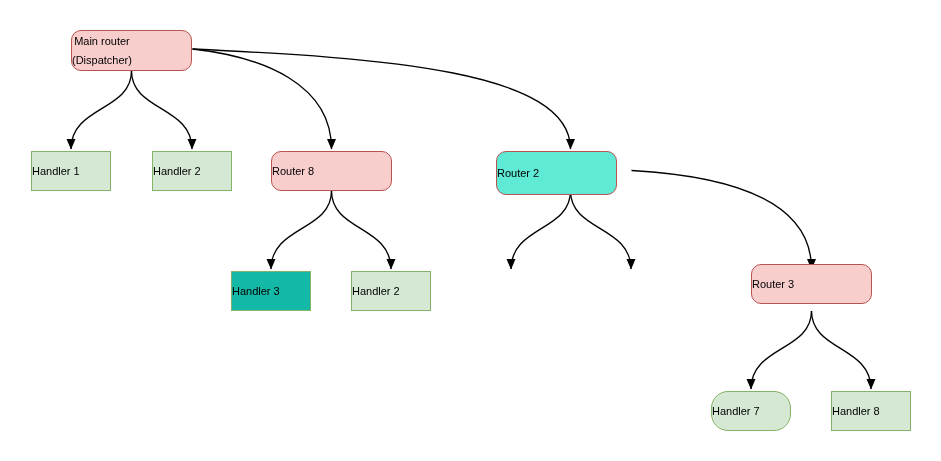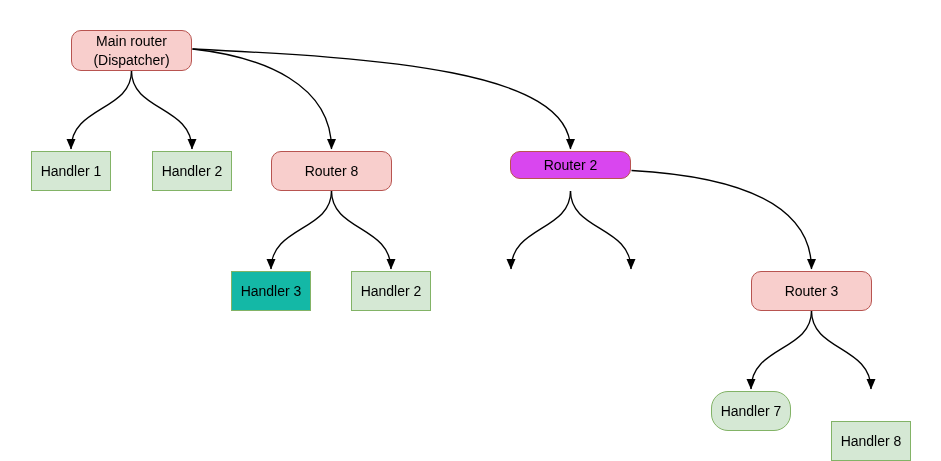--- a/index.html
+++ b/index.html
@@ -19,23 +19,23 @@
   .edge {
     fill: none;
     stroke: #000000;
     stroke-width: 1.35;
   }
   .node {
     position: absolute;
     box-sizing: border-box;
     display: flex;
     align-items: center;
-    justify-content: center;
+    justify-content: flex-start;
     text-align: center;
-    font-size: 14px;
+    font-size: 11px;
     line-height: 19px;
     color: #000000;
     border: 1.3px solid #666;
   }
   .node span { white-space: pre-line; }
   .node.router { border-radius: 10px; }
   .node.handler { border-radius: 0; }
 </style>
 </head>
 <body>
@@ -71,39 +71,39 @@
   </div>
 
   <div class="node handler" style="left: 152px; top: 151px; width: 80px; height: 40px; background-color: rgb(213, 232, 212); border-color: rgb(130, 179, 102);">
     <span>Handler 2</span>
   </div>
 
   <div class="node router" style="left: 271px; top: 151px; width: 121px; height: 40px; background-color: rgb(248, 206, 204); border-color: rgb(184, 84, 80);">
     <span>Router 8</span>
   </div>
 
-  <div class="node router" style="left: 510px; top: 151px; width: 121px; height: 28px; background-color: #d946ef; border-color: rgb(184, 84, 80);">
+  <div class="node router" style="left: 496px; top: 151px; width: 121px; height: 44px; background-color: #5eead4; border-color: rgb(184, 84, 80);">
     <span>Router 2</span>
   </div>
 
   <div class="node handler" style="left: 231px; top: 271px; width: 80px; height: 40px; background-color: #14b8a6; border-color: rgb(130, 179, 102);">
     <span>Handler 3</span>
   </div>
 
   <div class="node handler" style="left: 351px; top: 271px; width: 80px; height: 40px; background-color: rgb(213, 232, 212); border-color: rgb(130, 179, 102);">
     <span>Handler 2</span>
   </div>
 
 
 
-  <div class="node router" style="left: 751px; top: 271px; width: 121px; height: 40px; background-color: rgb(248, 206, 204); border-color: rgb(184, 84, 80);">
+  <div class="node router" style="left: 751px; top: 264px; width: 121px; height: 40px; background-color: rgb(248, 206, 204); border-color: rgb(184, 84, 80);">
     <span>Router 3</span>
   </div>
 
   <div class="node handler" style="left: 711px; top: 391px; width: 80px; height: 40px; background-color: rgb(213, 232, 212); border-color: rgb(130, 179, 102); border-radius: 17px;">
     <span>Handler 7</span>
   </div>
 
-  <div class="node handler" style="left: 831px; top: 391px; width: 80px; height: 40px; background-color: rgb(213, 232, 212); border-color: rgb(130, 179, 102); margin-top: 30px;">
+  <div class="node handler" style="left: 831px; top: 391px; width: 80px; height: 40px; background-color: rgb(213, 232, 212); border-color: rgb(130, 179, 102);">
     <span>Handler 8</span>
   </div>
 
 </div>
 
 </body></html>

